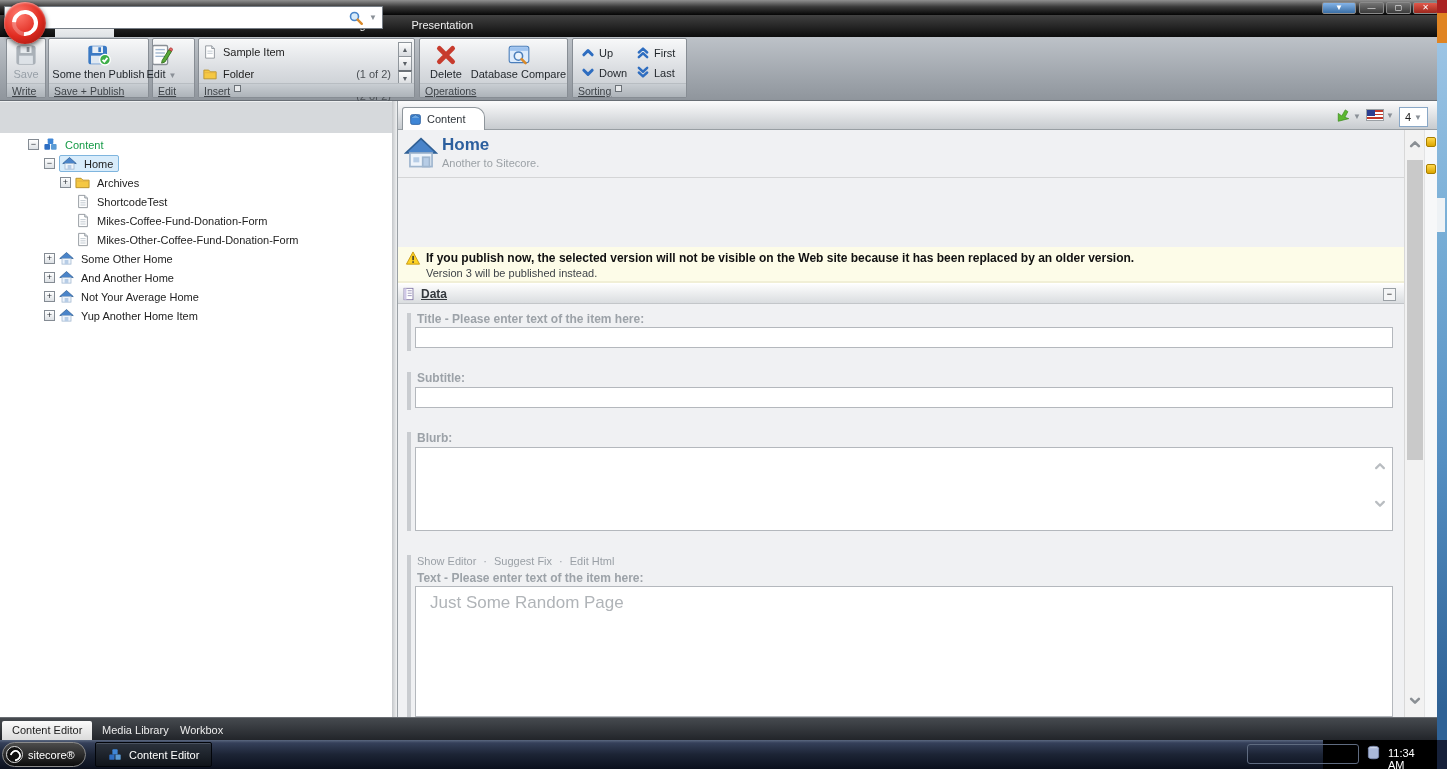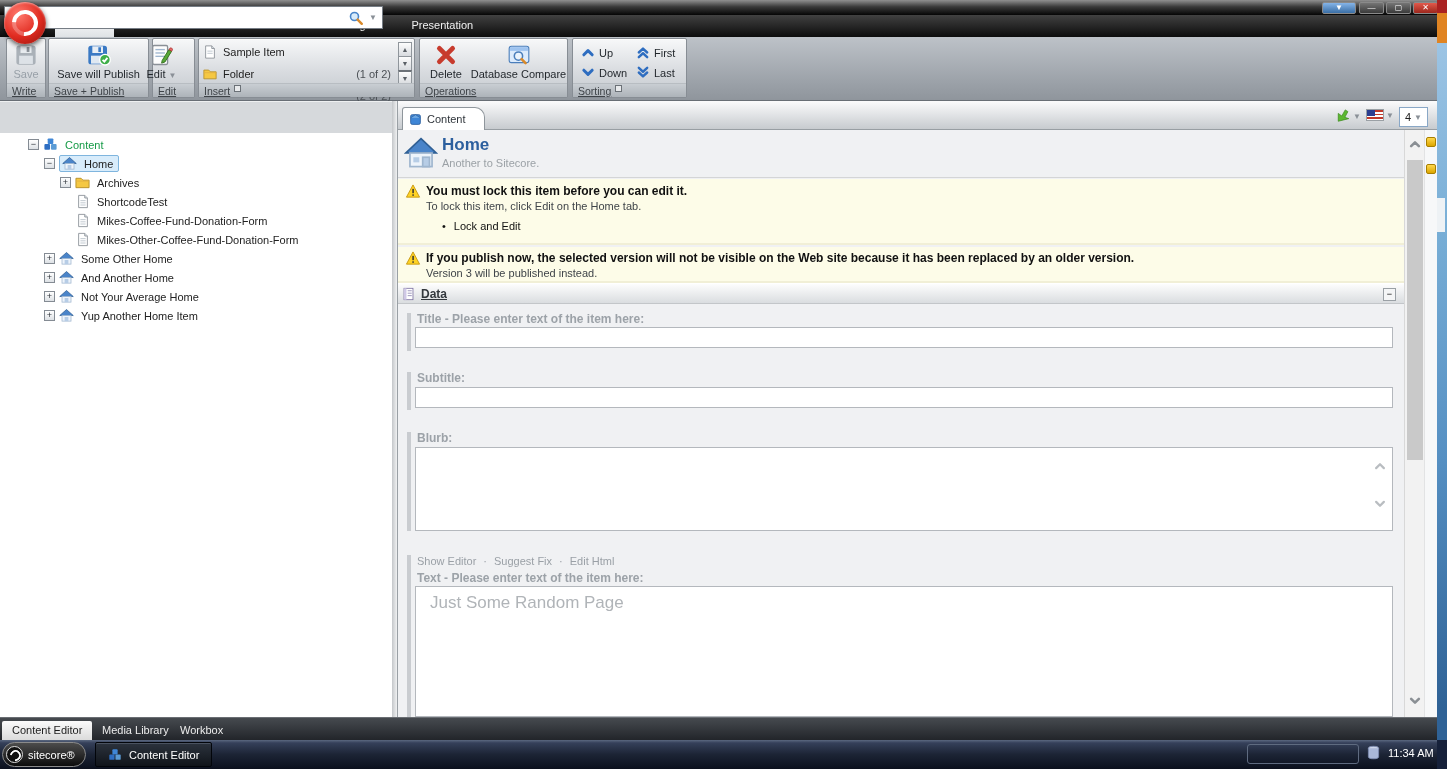--- a/index.html
+++ b/index.html
@@ -119,21 +119,21 @@
   .linksrow .lnk { cursor:pointer; }
   .bigtext { position:absolute; left:17px; width:978px; height:131px; border:1px solid #b4b8bd; background:#fff;
              font:17px "Liberation Sans",sans-serif; color:#b0b4b8; padding:6px 0 0 14px; outline:none; resize:none; }
 
   
   .apptabs { position:absolute; left:0; top:717px; width:1437px; height:23px;
              background:linear-gradient(#464a4f,#22252a); border-top:1px solid #6a6e73; }
   .apptab { position:absolute; top:3px; height:20px; padding:3px 10px 0 10px; color:#ececec; cursor:pointer; }
   .apptab.active { background:linear-gradient(#fbfbfb,#d9d9d9); color:#1c1c1c; border-radius:2px 2px 0 0; }
 
-  .taskbar { position:absolute; left:0; top:740px; width:1447px; height:29px;
+  .taskbar { position:absolute; left:0; top:740px; width:1323px; height:29px;
              background:linear-gradient(#5b6880 0%,#35405a 10%,#1c2435 50%,#0b101d 100%); }
   .pill { position:absolute; left:2px; top:2px; width:84px; height:25px; border-radius:13px;
           background:linear-gradient(#4c4c4c,#0c0c0c); border:1px solid #8a8a8a;
           display:flex; align-items:center; gap:5px; padding-left:3px; cursor:pointer; }
   .pill .pcircle { width:17px; height:17px; border-radius:50%; background:#111; border:1px solid #ddd; position:relative; }
   .pill .pcircle::after { content:""; position:absolute; left:3px; top:3px; width:7px; height:7px;
           border:2px solid #fff; border-left-color:transparent; border-radius:50%; transform:rotate(-40deg); }
   .pill .ptext { color:#fff; font-size:11px; }
   .taskbtn { position:absolute; left:95px; top:2px; height:25px; padding:0 12px; display:flex; align-items:center; gap:7px;
              background:linear-gradient(#2c333d,#10141a); border:1px solid #02050a; border-radius:2px;
@@ -205,21 +205,21 @@
         <span>
           <svg width="24" height="22" viewBox="0 0 18 16">
               <rect x="1" y="1" width="14" height="14" rx="2" fill="#3a79c4"></rect>
               <rect x="4" y="1.5" width="8" height="5" fill="#e8eef5"></rect>
               <rect x="8.5" y="2.2" width="2" height="3.6" fill="#3a79c4"></rect>
               <rect x="3" y="8.5" width="10" height="6" fill="#dfe8f2"></rect>
               <circle cx="13.5" cy="11.5" r="4" fill="#3fae49" stroke="#fff"></circle>
               <path d="M11.7 11.6 L13 13 L15.3 10.2" stroke="#fff" stroke-width="1.4" fill="none"></path>
             </svg>
         </span>
-        <span class="blabel">Save will Publish</span>
+        <span class="blabel">Some then Publish</span>
       </div>
       <div class="glabel">
           <span>Save + Publish</span>
         </div>
     </div>
 
     <div class="rgroup" style="left:152px; width:43px;">
       <div class="bigbtn" style="left:0; width:17px;">
         <span>
           <svg width="23" height="22" viewBox="0 0 17 16">
@@ -510,35 +510,20 @@
             <polygon points="10,1.5 19,10 1,10" fill="#4a84c9" stroke="#2f5f94"></polygon>
             <rect x="3.5" y="10" width="13" height="8" fill="#eef4fb" stroke="#9fb6cf"></rect>
             <rect x="11" y="12.5" width="4" height="5.5" fill="#b7cde6" stroke="#9fb6cf"></rect>
             <rect x="5.5" y="12.5" width="3.5" height="3" fill="#b7cde6"></rect>
           </svg>
       </span>
       <div class="ctitle">Home</div>
       <div class="csub">Another to Sitecore.</div>
     </div>
 
-    <div class="warn" style="top:49px; height:66px;">
-      <span class="abs" style="left:7px; top:5px;">
-        <svg width="16" height="15" viewBox="0 0 16 16">
-            <path d="M8 1 L15 14 H1 Z" fill="#ffd324" stroke="#c79810" stroke-linejoin="round"></path>
-            <rect x="7.3" y="5.2" width="1.6" height="4.6" fill="#333"></rect>
-            <rect x="7.3" y="11" width="1.6" height="1.6" fill="#333"></rect>
-          </svg>
-      </span>
-      <div class="wtitle">You must lock this item before you can edit it.</div>
-      <div class="wline">To lock this item, click Edit on the Home tab.</div>
-      <div class="wbullet">
-        <span>•</span>
-        <span>Lock and Edit</span>
-      </div>
-    </div>
 
     <div class="warn" style="top:117px; height:36px;">
       <span class="abs" style="left:7px; top:4px;">
         <svg width="16" height="15" viewBox="0 0 16 16">
             <path d="M8 1 L15 14 H1 Z" fill="#ffd324" stroke="#c79810" stroke-linejoin="round"></path>
             <rect x="7.3" y="5.2" width="1.6" height="4.6" fill="#333"></rect>
             <rect x="7.3" y="11" width="1.6" height="1.6" fill="#333"></rect>
           </svg>
       </span>
       <div class="wtitle" style="top:4px;">If you publish now, the selected version will not be visible on the Web site because it has been replaced by an older version.</div>

